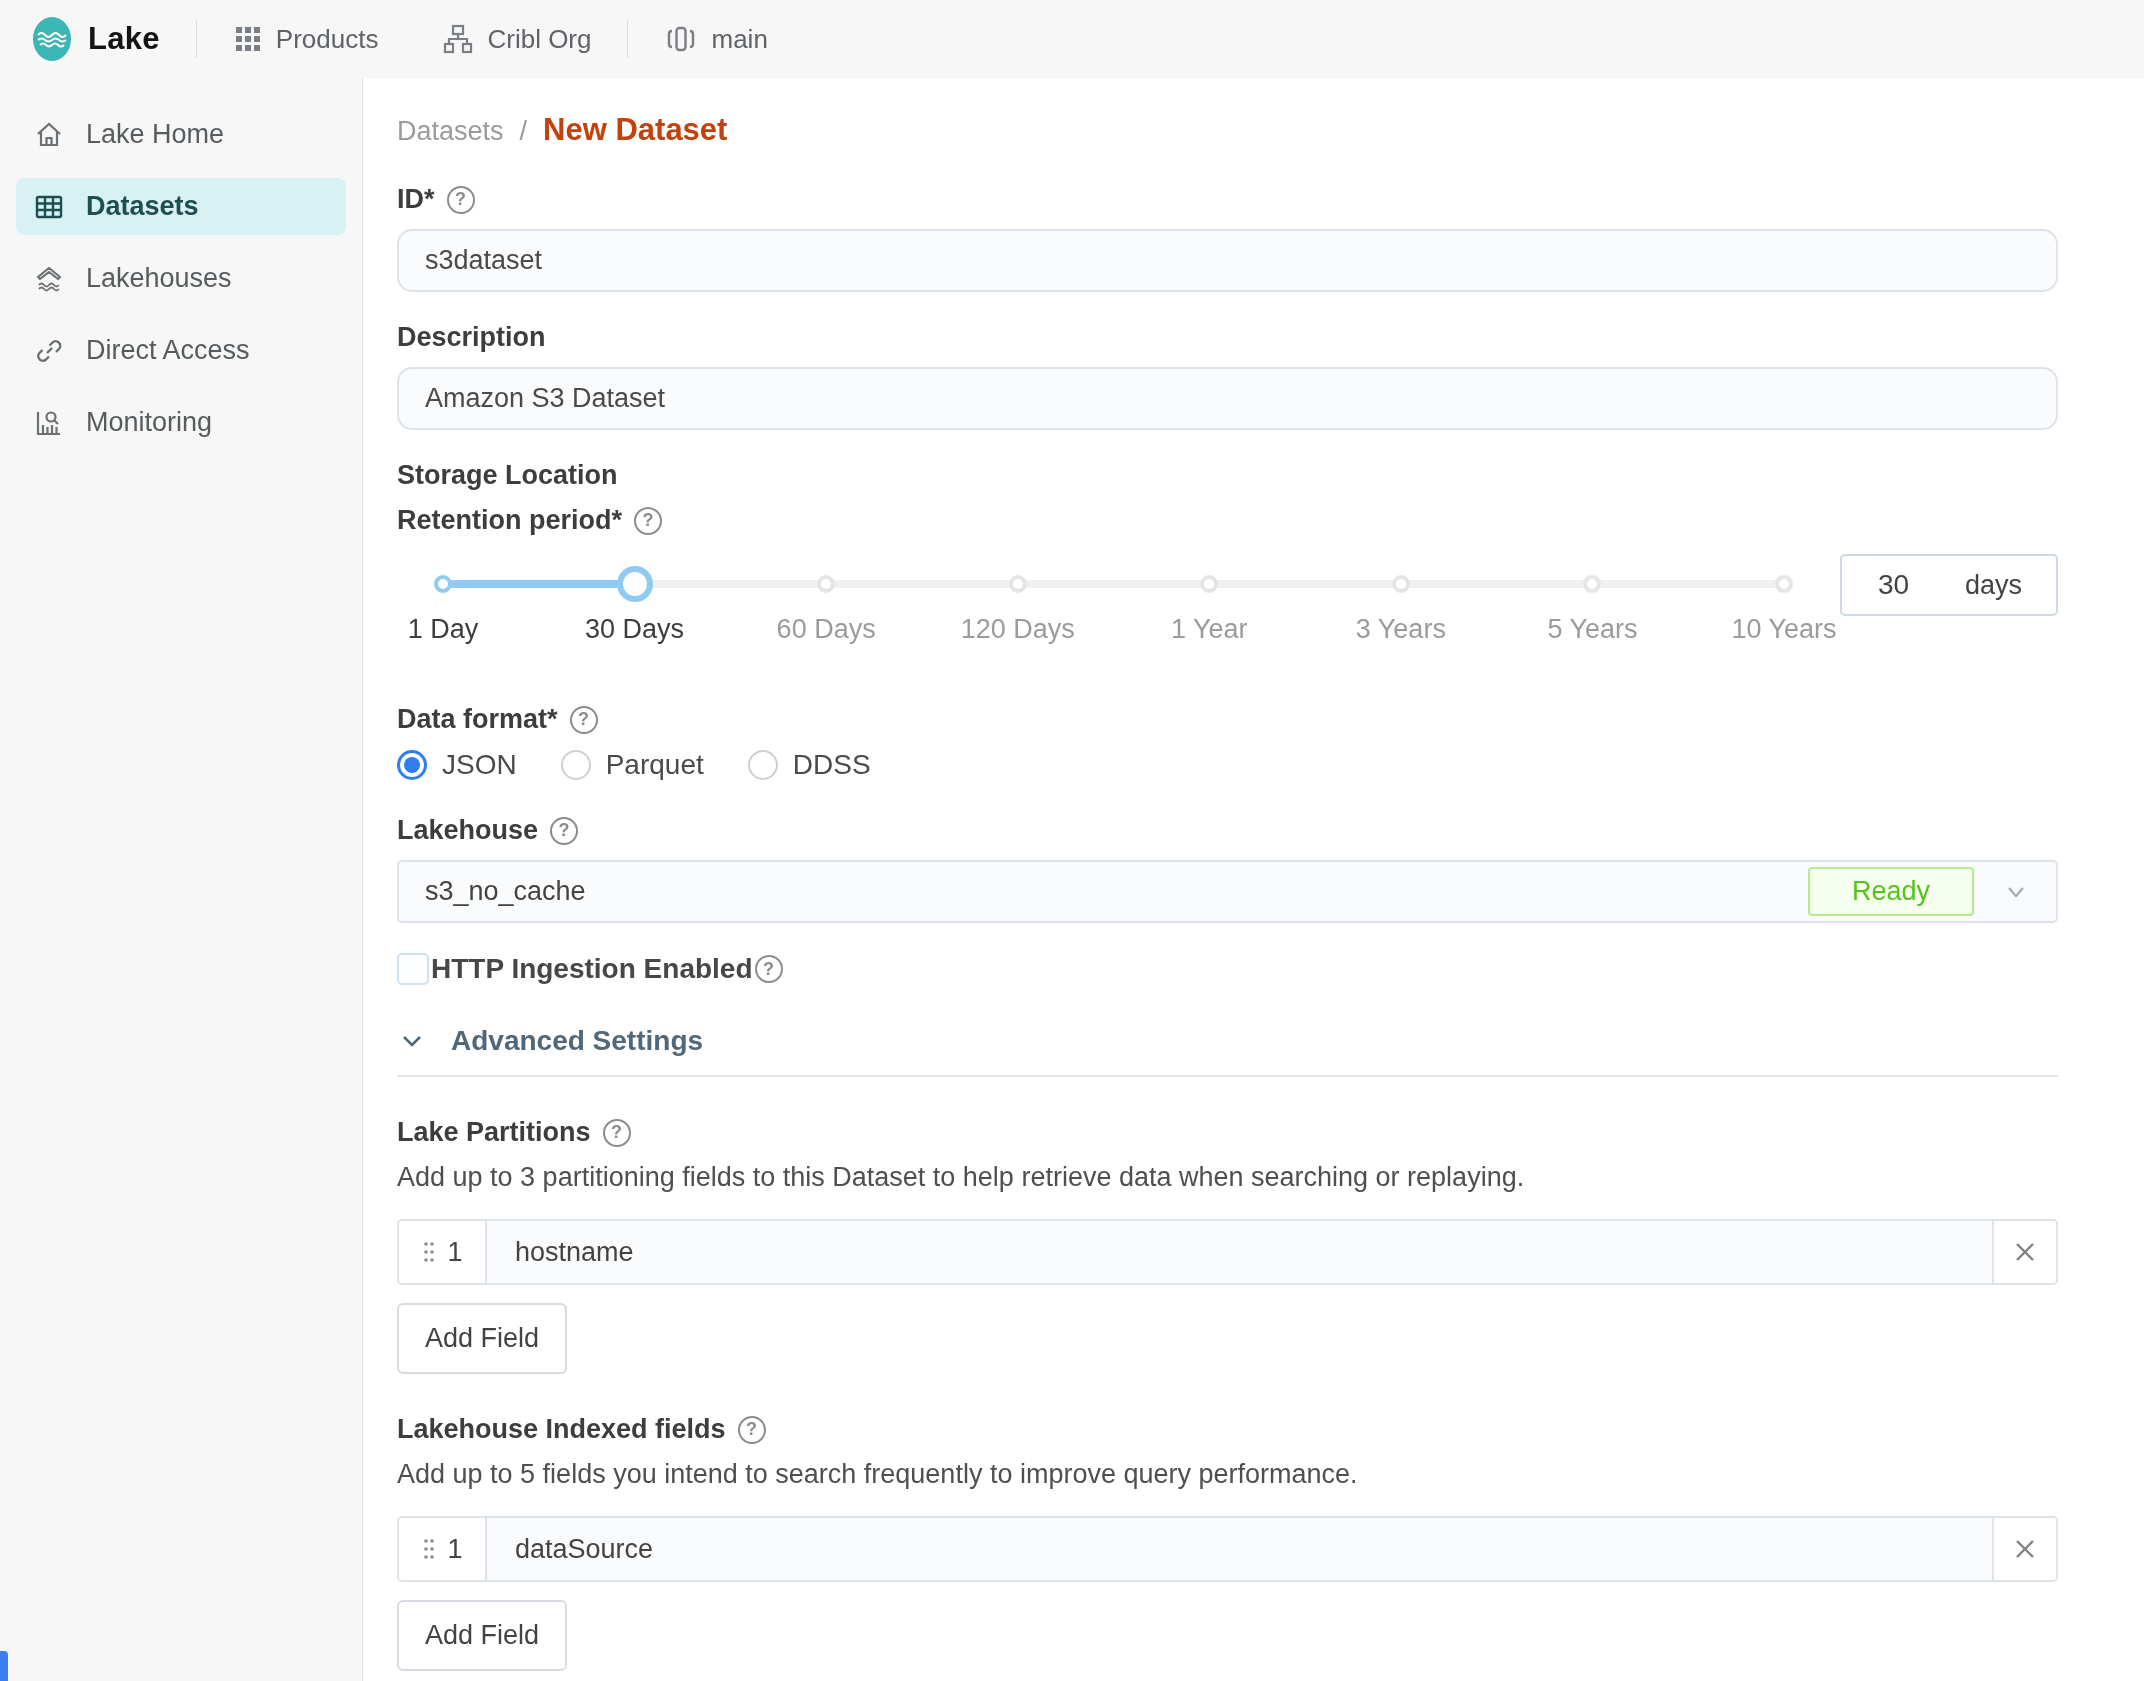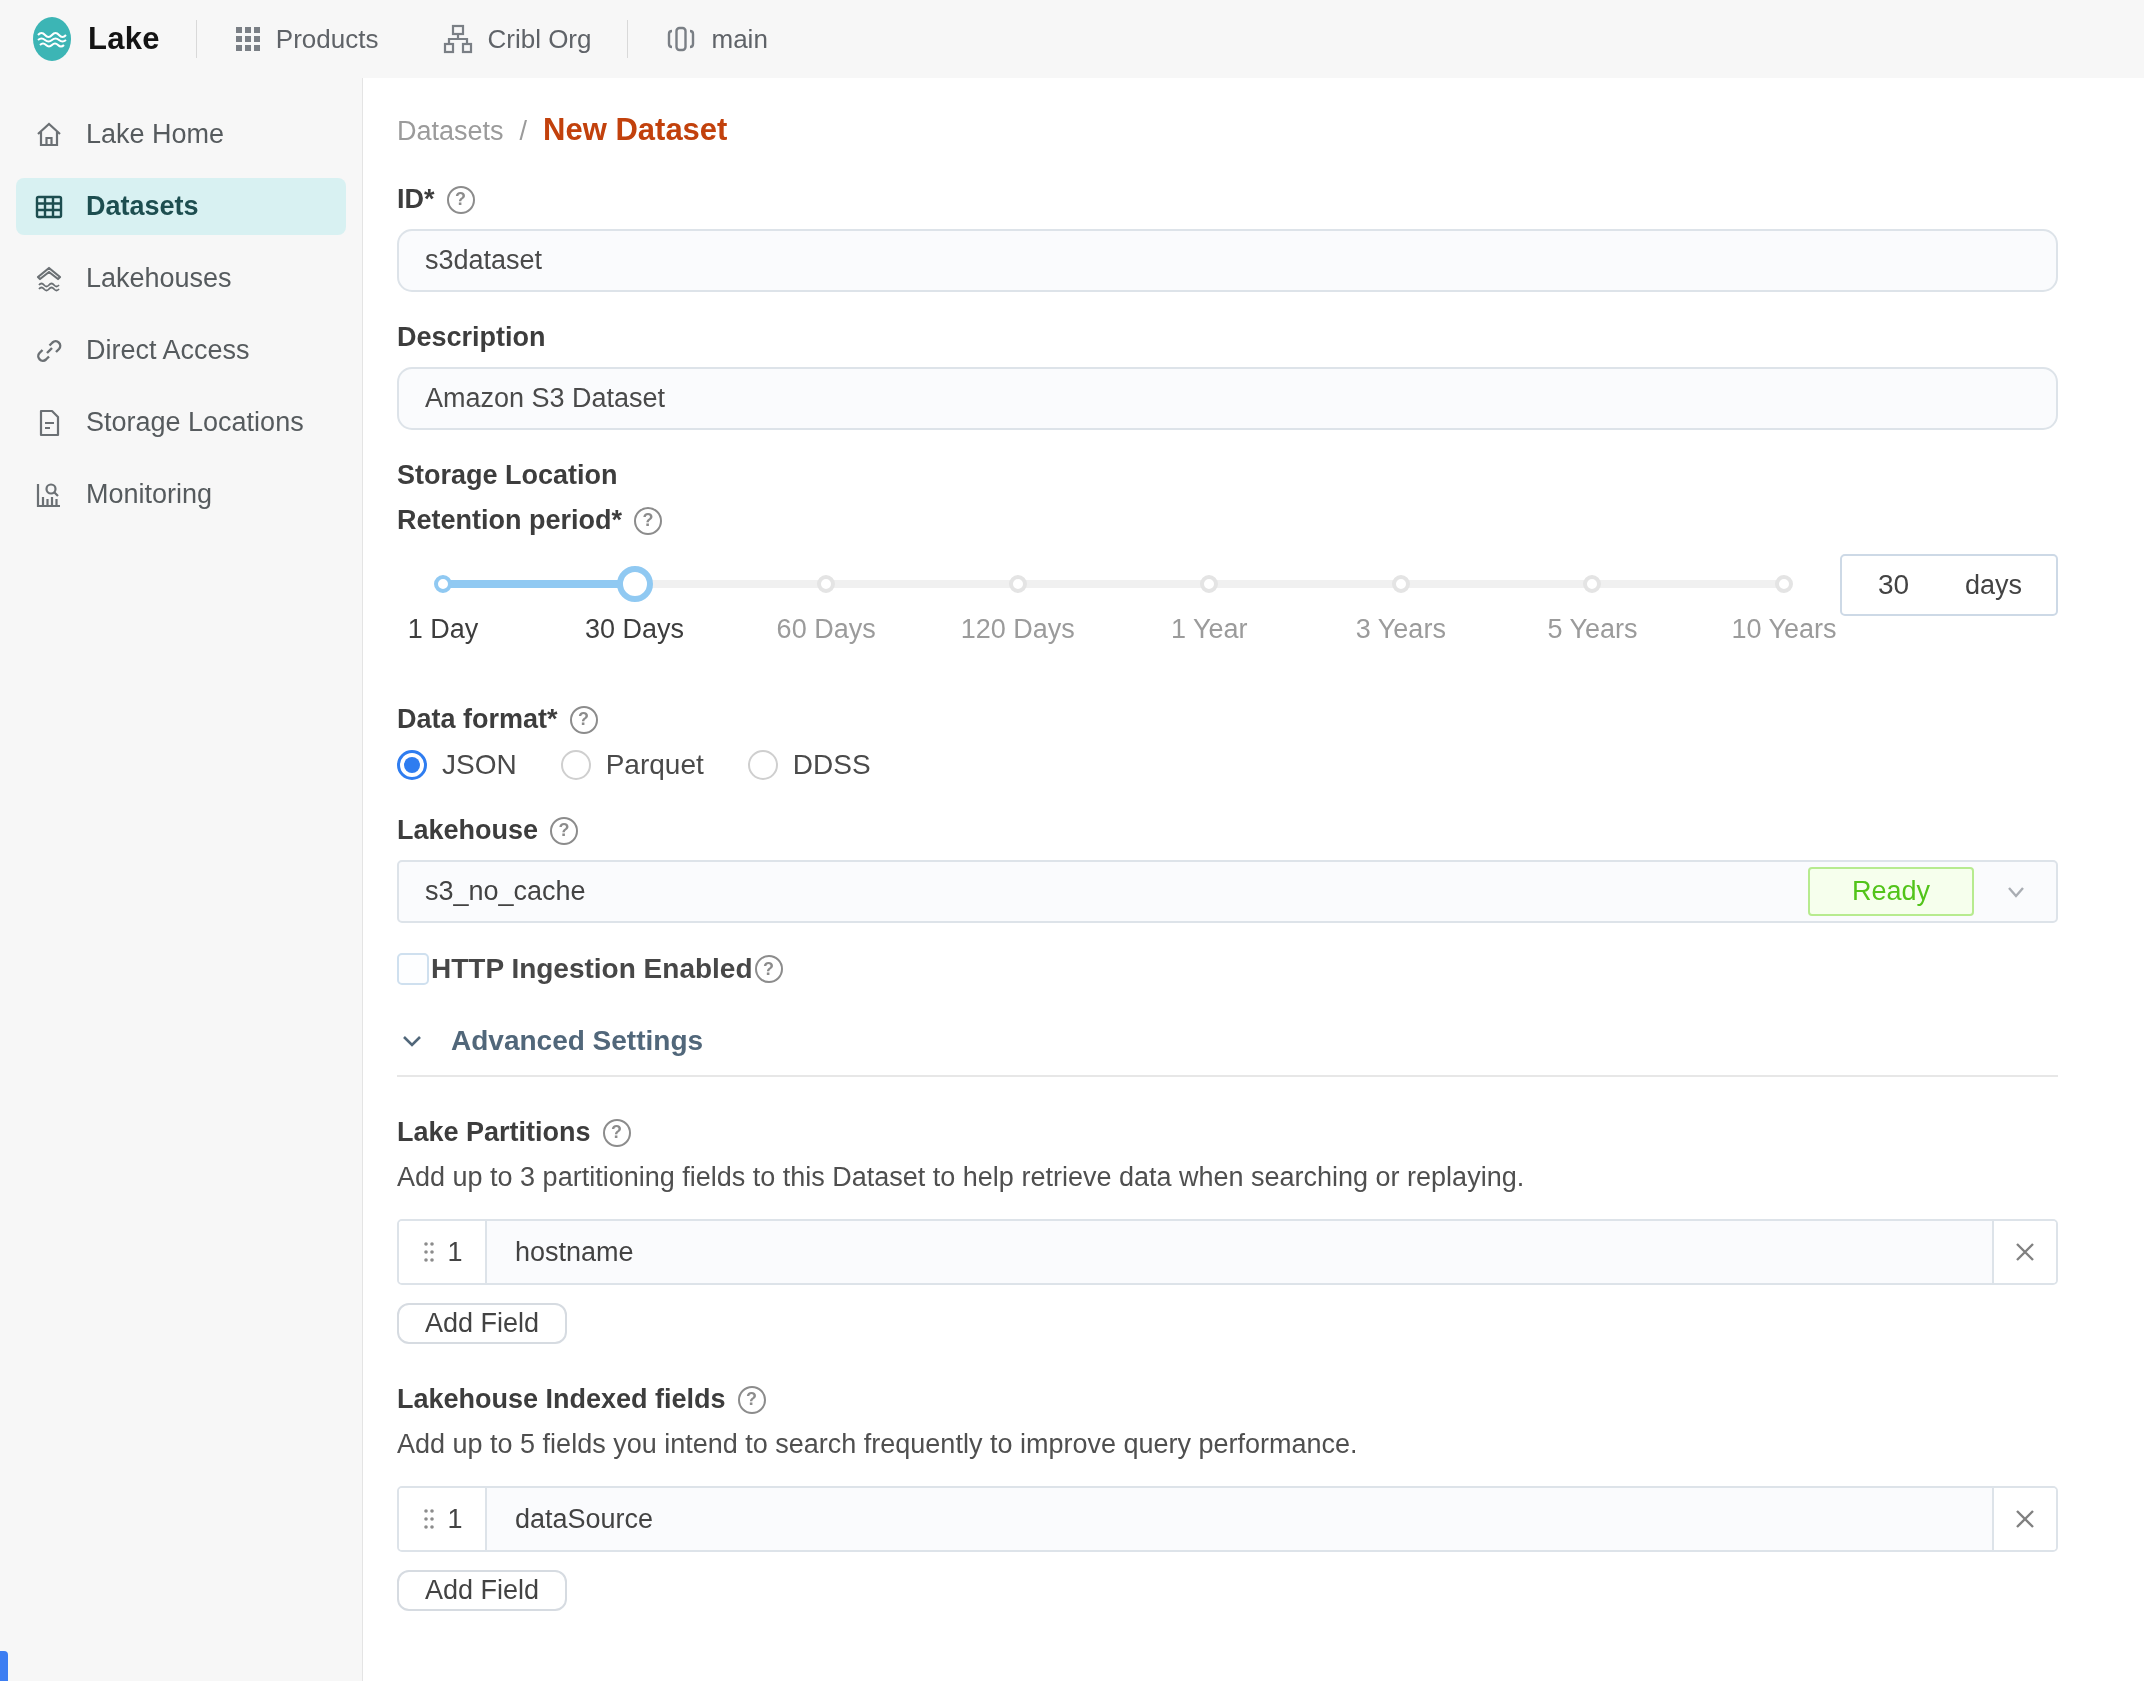--- a/index.html
+++ b/index.html
@@ -129,22 +129,22 @@
     display:flex; align-items:stretch; height:66px;
     border:2px solid #dde3e9; border-radius:5px; overflow:hidden;
     margin-bottom:18px;
   }
   .row-head { width:88px; background:#fff; border-right:2px solid #dde3e9; display:flex; align-items:center; justify-content:center; gap:10px; }
   .drag-dots { display:flex; color:#8c8c8c; cursor:grab; }
   .row-index { font-size:27px; color:#434343; }
   .row-input { flex:1; background:#fafbfd; display:flex; align-items:center; padding:0 28px; font-size:27px; color:#434343; }
   .row-close { width:64px; background:#fff; border-left:2px solid #dde3e9; display:flex; align-items:center; justify-content:center; cursor:pointer; color:#808080; }
   .add-field-btn {
-    height:41px; padding:0 26px; margin-bottom:40px;
-    background:#fff; border:2px solid #d6dbe1; border-radius:12px;
+    height:71px; padding:0 26px; margin-bottom:40px;
+    background:#fff; border:2px solid #d6dbe1; border-radius:6px;
     font-size:27px; color:#434343; font-family:"Liberation Sans",sans-serif;
     cursor:pointer;
   }
   
   .chat-peek { position:absolute; left:0; bottom:0; width:8px; height:30px; background:#3d7ef2; border-radius:0 4px 0 0; }
 </style>
 </head>
 <body>
 
 <div class="topbar">
@@ -234,29 +234,20 @@
     </div>
     <div class="side-item">
       <span class="s-icon">
         <svg width="30" height="30" viewBox="0 0 30 30" fill="none" stroke="currentColor" stroke-width="2.4">
           <path d="M13 17 L18 12"></path>
           <path d="M15.5 9.5 L18.5 6.5 a4.6 4.6 0 0 1 6.5 6.5 L22 16"></path>
           <path d="M15 20.5 L12 23.5 a4.6 4.6 0 0 1 -6.5 -6.5 L8.5 14"></path>
         </svg>
       </span>
       <span>Direct Access</span>
-    </div>
-    <div class="side-item">
-      <span class="s-icon">
-        <svg width="30" height="30" viewBox="0 0 30 30" fill="none" stroke="currentColor" stroke-width="2.2">
-          <path d="M7 3 H18 L24 9 V27 H7 Z" stroke-linejoin="round"></path>
-          <path d="M11 15 H20 M11 20 H16"></path>
-        </svg>
-      </span>
-      <span>Storage Locations</span>
     </div>
     <div class="side-item">
       <span class="s-icon">
         <svg width="30" height="30" viewBox="0 0 30 30" fill="none" stroke="currentColor" stroke-width="2.2">
           <path d="M4 4 V26 H26"></path>
           <path d="M9 26 V17 M13.5 26 V19 M18 26 V17 M22.5 26 V19"></path>
           <circle cx="17" cy="9" r="4.5"></circle>
           <path d="M20.5 12.5 L24 16"></path>
         </svg>
       </span>

